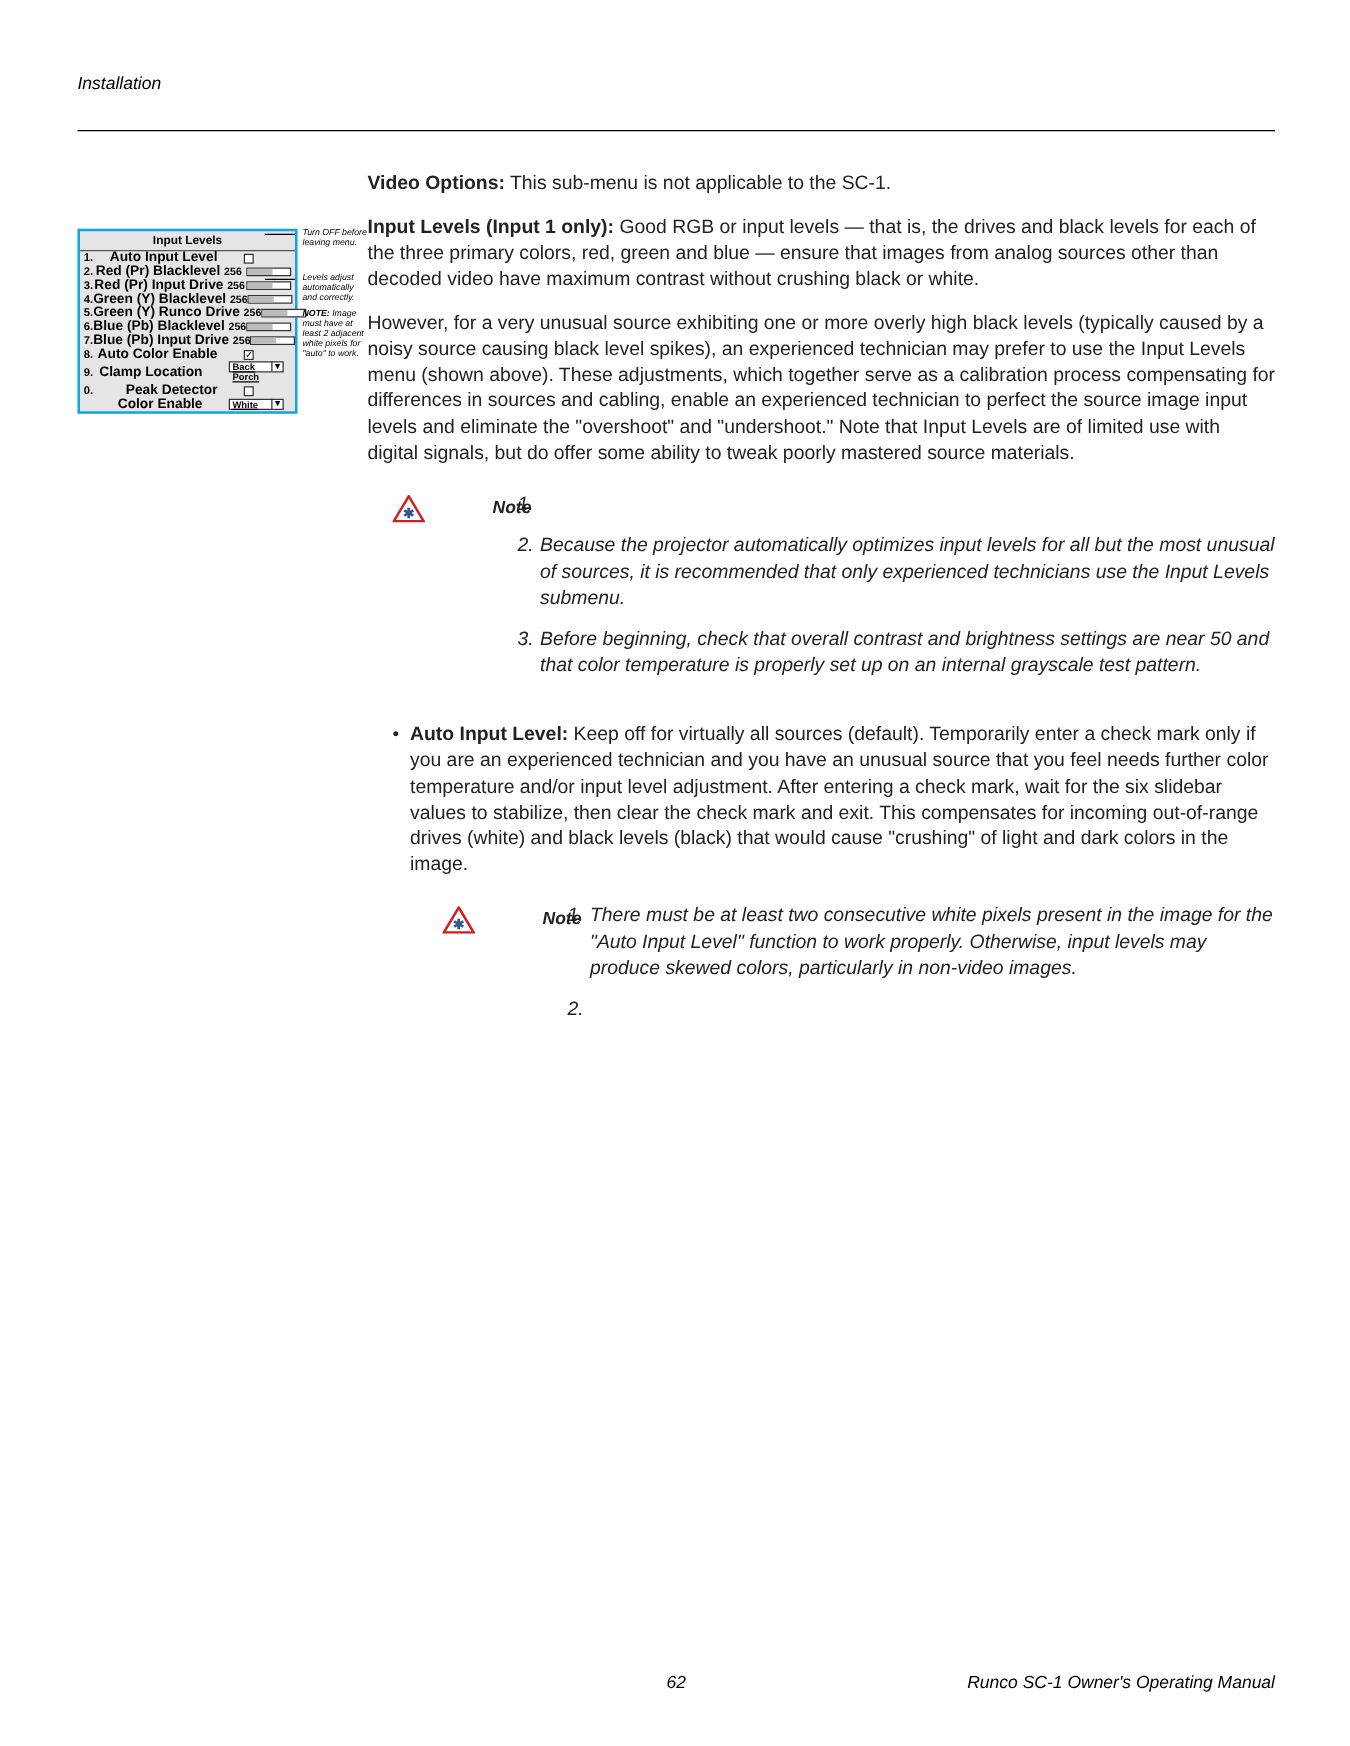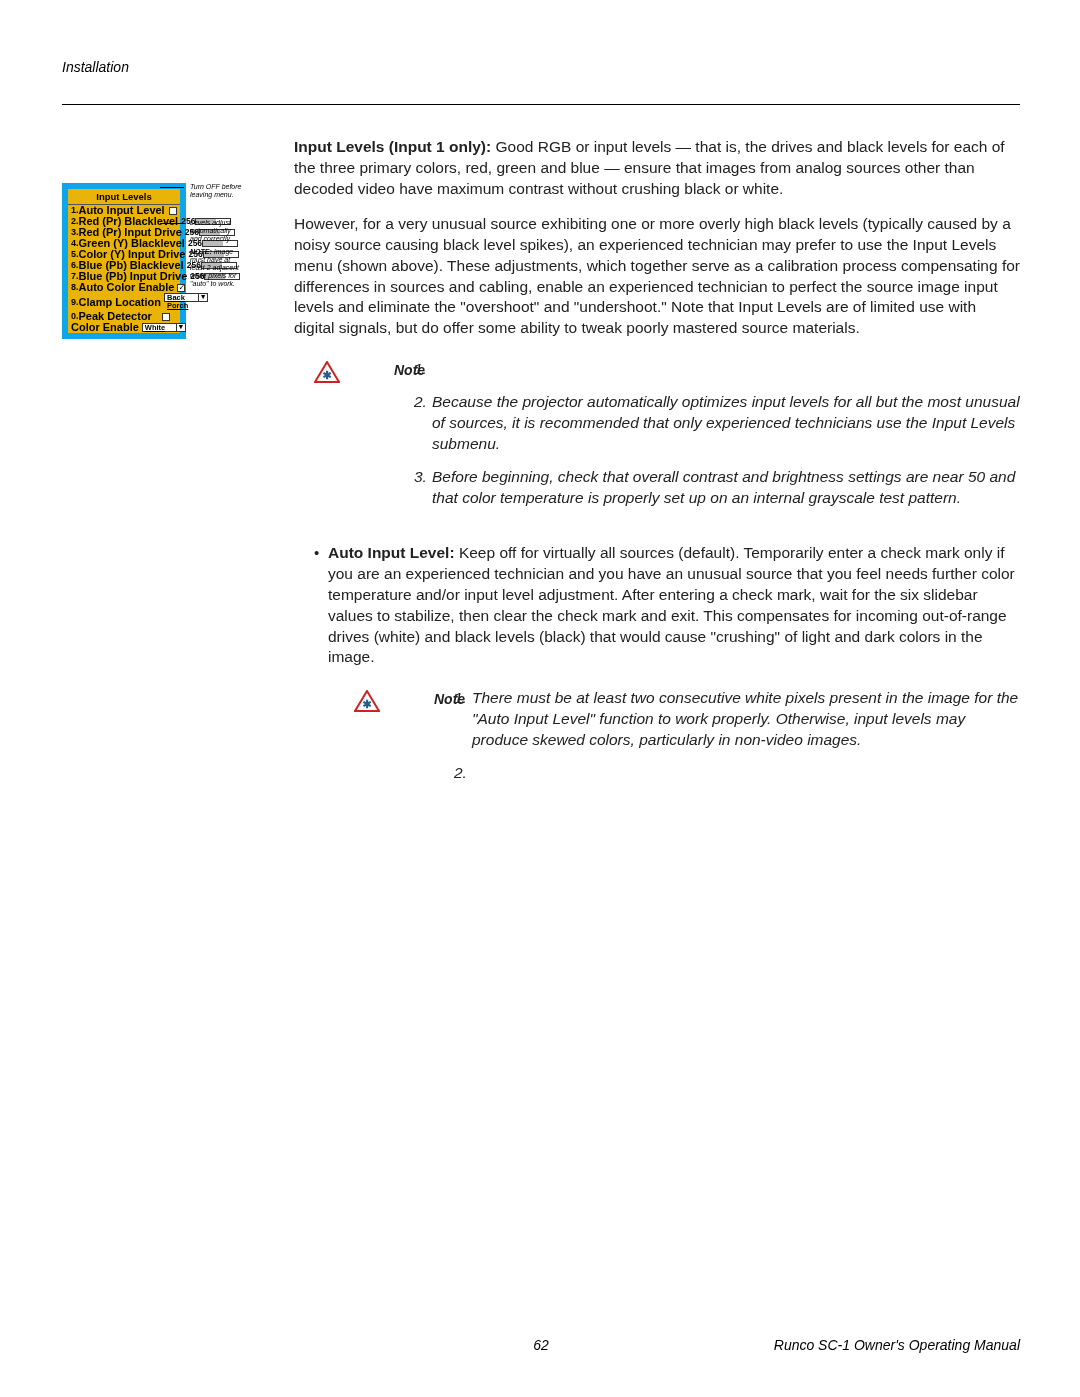--- a/index.html
+++ b/index.html
@@ -16,25 +16,25 @@
   .header-area { margin-bottom: 14px; }
   .header-text { font-style: italic; font-size: 14px; }
   .hr-line { border: none; border-top: 1.5px solid #000; margin-top: 28px; margin-bottom: 32px; }
   .content { display: flex; }
   .left-col { width: 232px; flex-shrink: 0; padding-right: 10px; padding-top: 46px; }
   .right-col { flex: 1; font-size: 15.5px; line-height: 1.35; color: #222; }
   .right-col p { margin-bottom: 14px; }
   .right-col strong { font-weight: bold; }
   .menu-wrapper { display: flex; align-items: flex-start; }
   .menu-box {
-    border: 6px solid #0ea5e9;
-    background: #eab308;
+    border: 2px solid #0ea5e9;
+    background: #e5e5e5;
     font-family: Arial, sans-serif;
     font-size: 9px;
-    width: 124px;
+    width: 176px;
   }
   .menu-title { text-align: center; font-weight: bold; border-bottom: 1px solid #555; padding: 2px 0; font-size: 9.5px; }
   .menu-row { display: flex; align-items: center; padding: 0px 3px; min-height: 11px; line-height: 11px; }
   .menu-num { width: 10px; font-weight: bold; text-align: left; }
   .menu-label { flex: 1; font-weight: bold; font-size: 11px; text-align: right; padding-right: 3px; white-space: nowrap; }
   .menu-val { width: 18px; font-weight: bold; font-size: 8.5px; text-align: left; }
   .menu-ctrl { width: 38px; }
   .chk { display: inline-block; width: 8px; height: 8px; border: 1px solid #333; background: #fff; vertical-align: middle; }
   .chk.checked::after { content: "✓"; font-size: 8px; line-height: 6px; display: block; text-align: center; color: #000; }
   .slider { display: inline-block; width: 36px; height: 7px; border: 1px solid #333; background: #fff; position: relative; vertical-align: middle; }
@@ -117,21 +117,21 @@
               <span class="menu-ctrl"><span class="slider"></span></span>
             </div>
             <div class="menu-row">
               <span class="menu-num">4.</span>
               <span class="menu-label">Green (Y) Blacklevel</span>
               <span class="menu-val">256</span>
               <span class="menu-ctrl"><span class="slider"></span></span>
             </div>
             <div class="menu-row">
               <span class="menu-num">5.</span>
-              <span class="menu-label">Color (Y) Input Drive</span>
+              <span class="menu-label">Green (Y) Runco Drive</span>
               <span class="menu-val">256</span>
               <span class="menu-ctrl"><span class="slider"></span></span>
             </div>
             <div class="menu-row">
               <span class="menu-num">6.</span>
               <span class="menu-label">Blue (Pb) Blacklevel</span>
               <span class="menu-val">256</span>
               <span class="menu-ctrl"><span class="slider"></span></span>
             </div>
             <div class="menu-row">
@@ -168,20 +168,21 @@
       </div>
       <div class="side-annotations" style="height:130px;">
         <div class="anno" style="top:0px;"><span class="anno-line">Turn OFF before leaving menu.</span></div>
         <div class="anno" style="top:36px;"><span class="anno-line">Levels adjust automatically and correctly.</span></div>
         <div class="anno" style="top:65px;"><span style="font-weight:bold;">NOTE:</span><span> Image must have at least 2 adjacent white pixels for "auto" to work.</span></div>
       </div>
     </div>
   </div>
 
   <div class="right-col">
+    <p><strong>Video Options:</strong><span> This sub-menu is not applicable to the SC-1.</span></p>
     <p><strong>Input Levels (Input 1 only):</strong><span> Good RGB or input levels — that is, the drives and black levels for each of the three primary colors, red, green and blue — ensure that images from analog sources other than decoded video have maximum contrast without crushing black or white.</span></p>
     <p>However, for a very unusual source exhibiting one or more overly high black levels (typically caused by a noisy source causing black level spikes), an experienced technician may prefer to use the Input Levels menu (shown above). These adjustments, which together serve as a calibration process compensating for differences in sources and cabling, enable an experienced technician to perfect the source image input levels and eliminate the "overshoot" and "undershoot." Note that Input Levels are of limited use with digital signals, but do offer some ability to tweak poorly mastered source materials.</p>
 
     <div class="note-block">
       <div class="note-icon-col">
         <span class="note-icon">
           <svg viewBox="0 0 26 22">
               <polygon points="13,1 25,21 1,21" fill="none" stroke="#cc2222" stroke-width="2"></polygon>
               <text x="13" y="18" text-anchor="middle" font-size="11" font-weight="bold" fill="#2a5c8a">✱</text>
             </svg>

